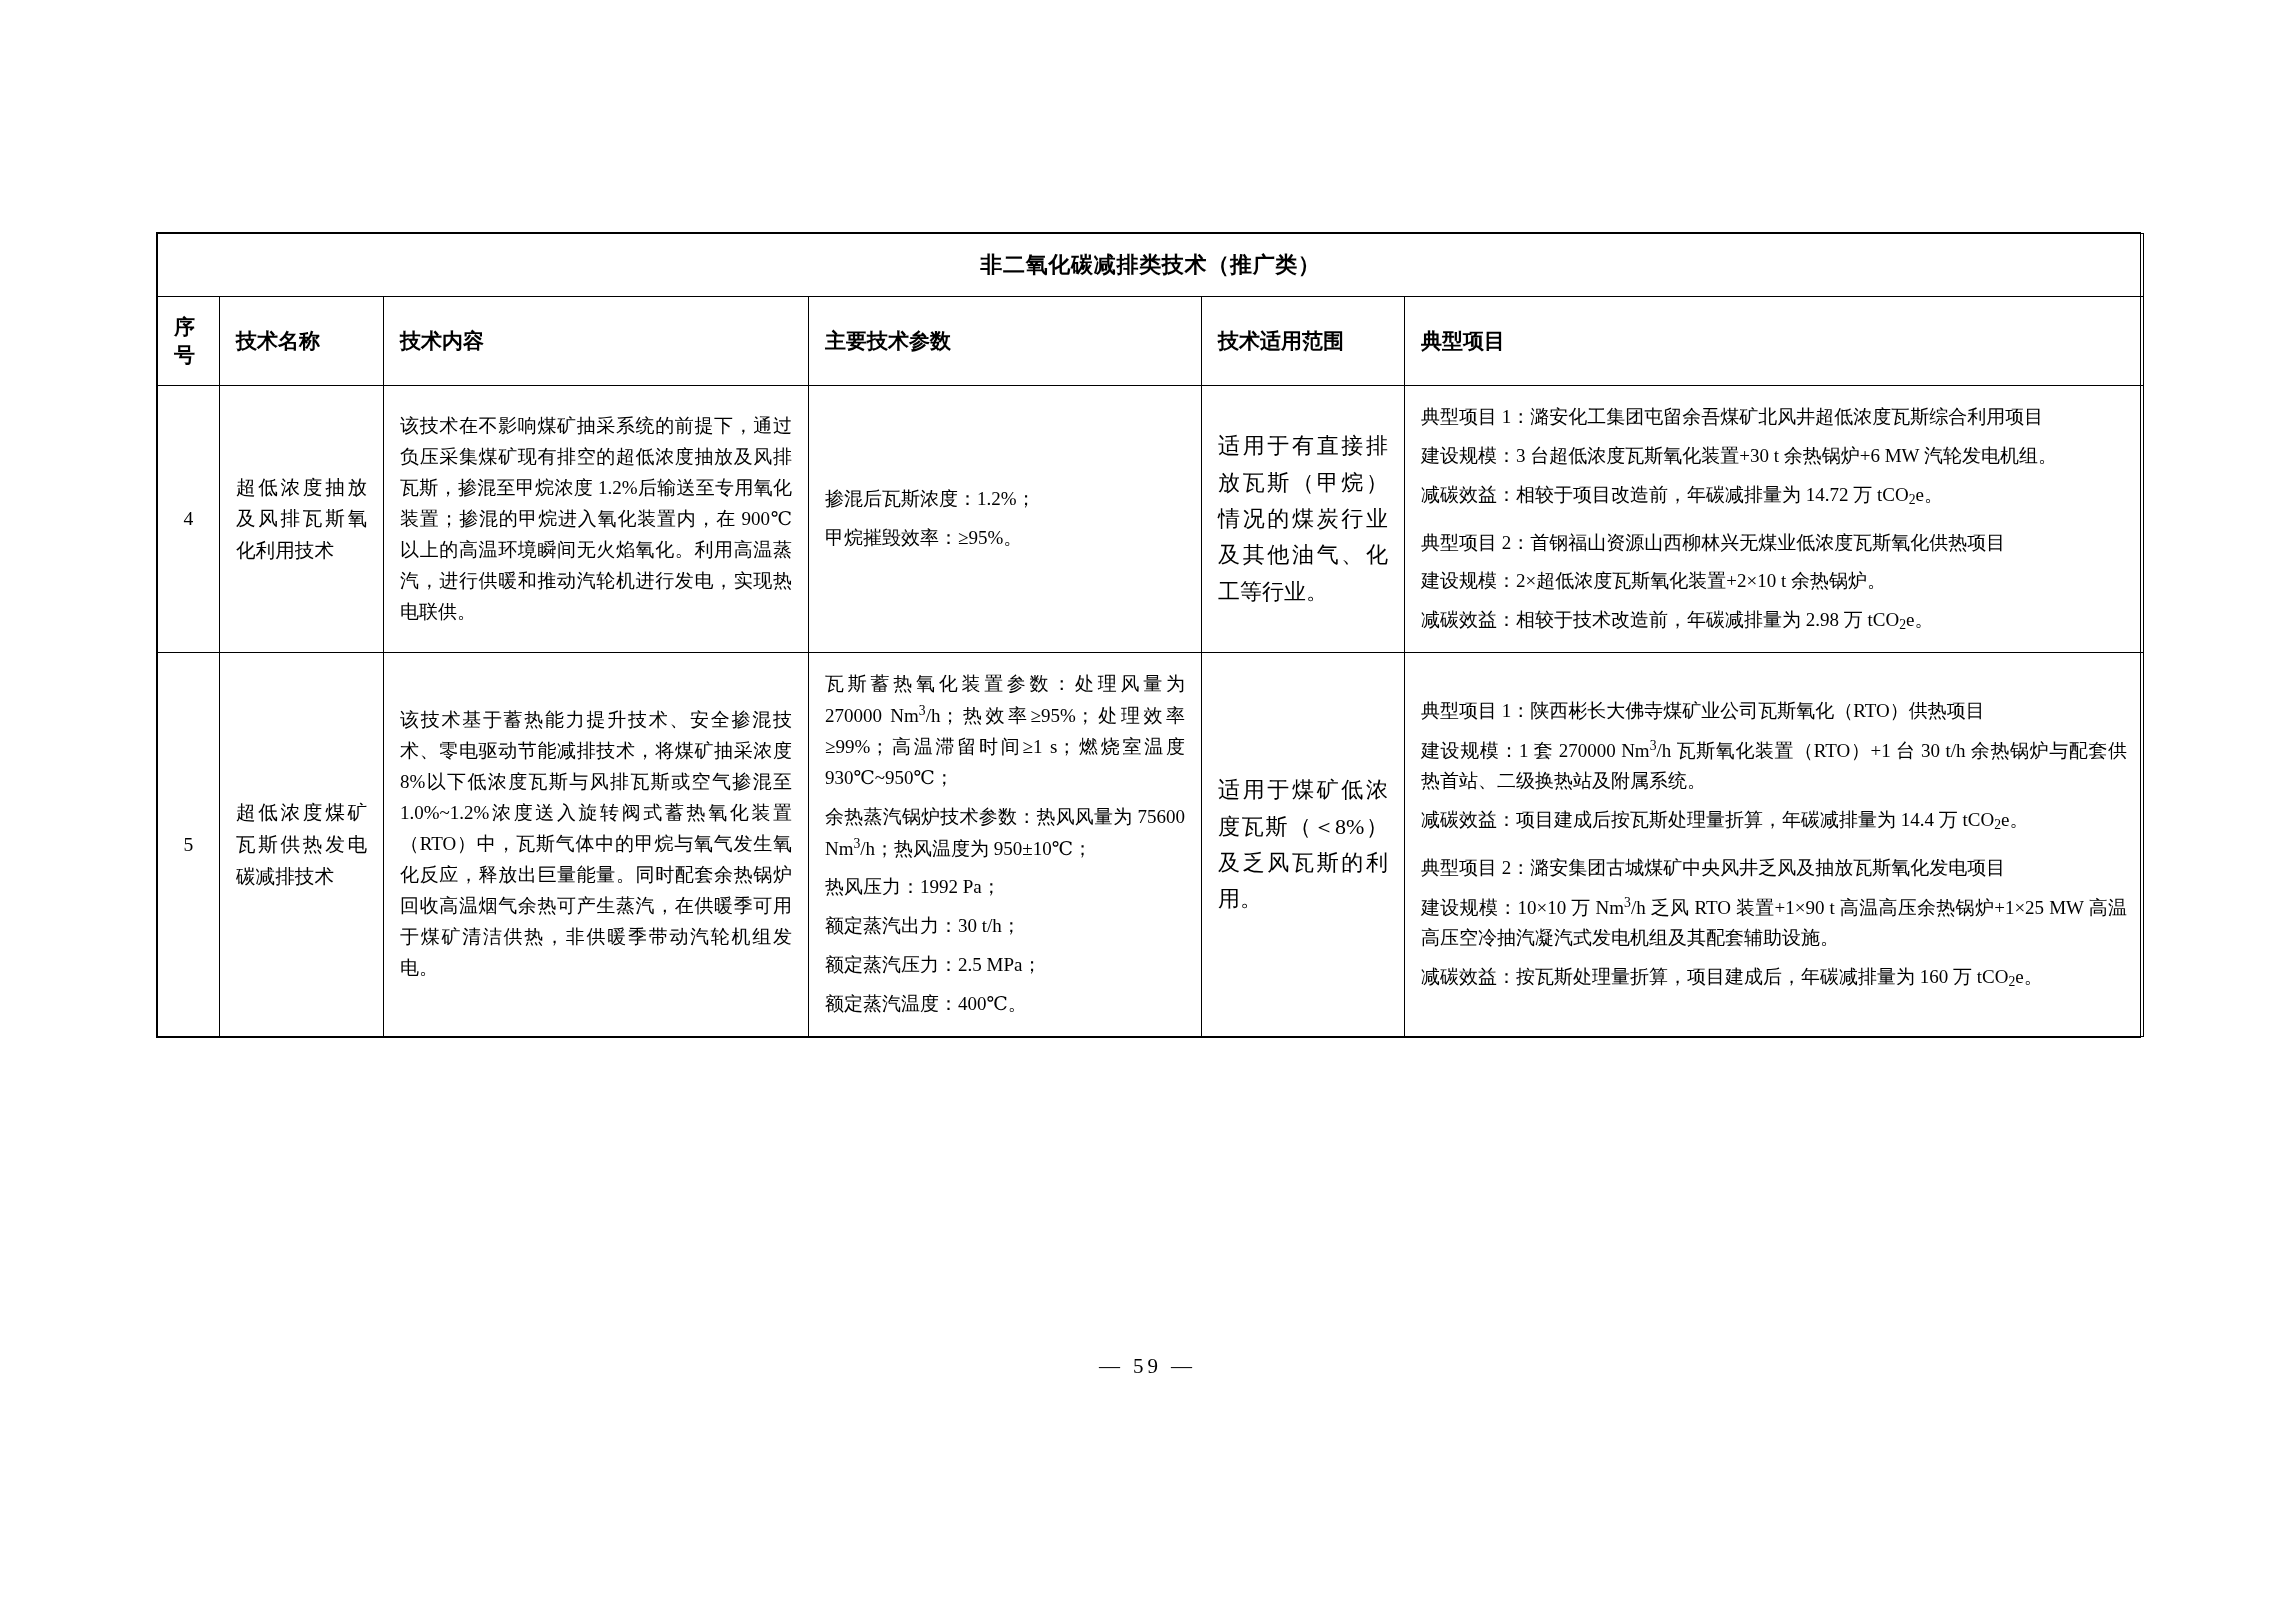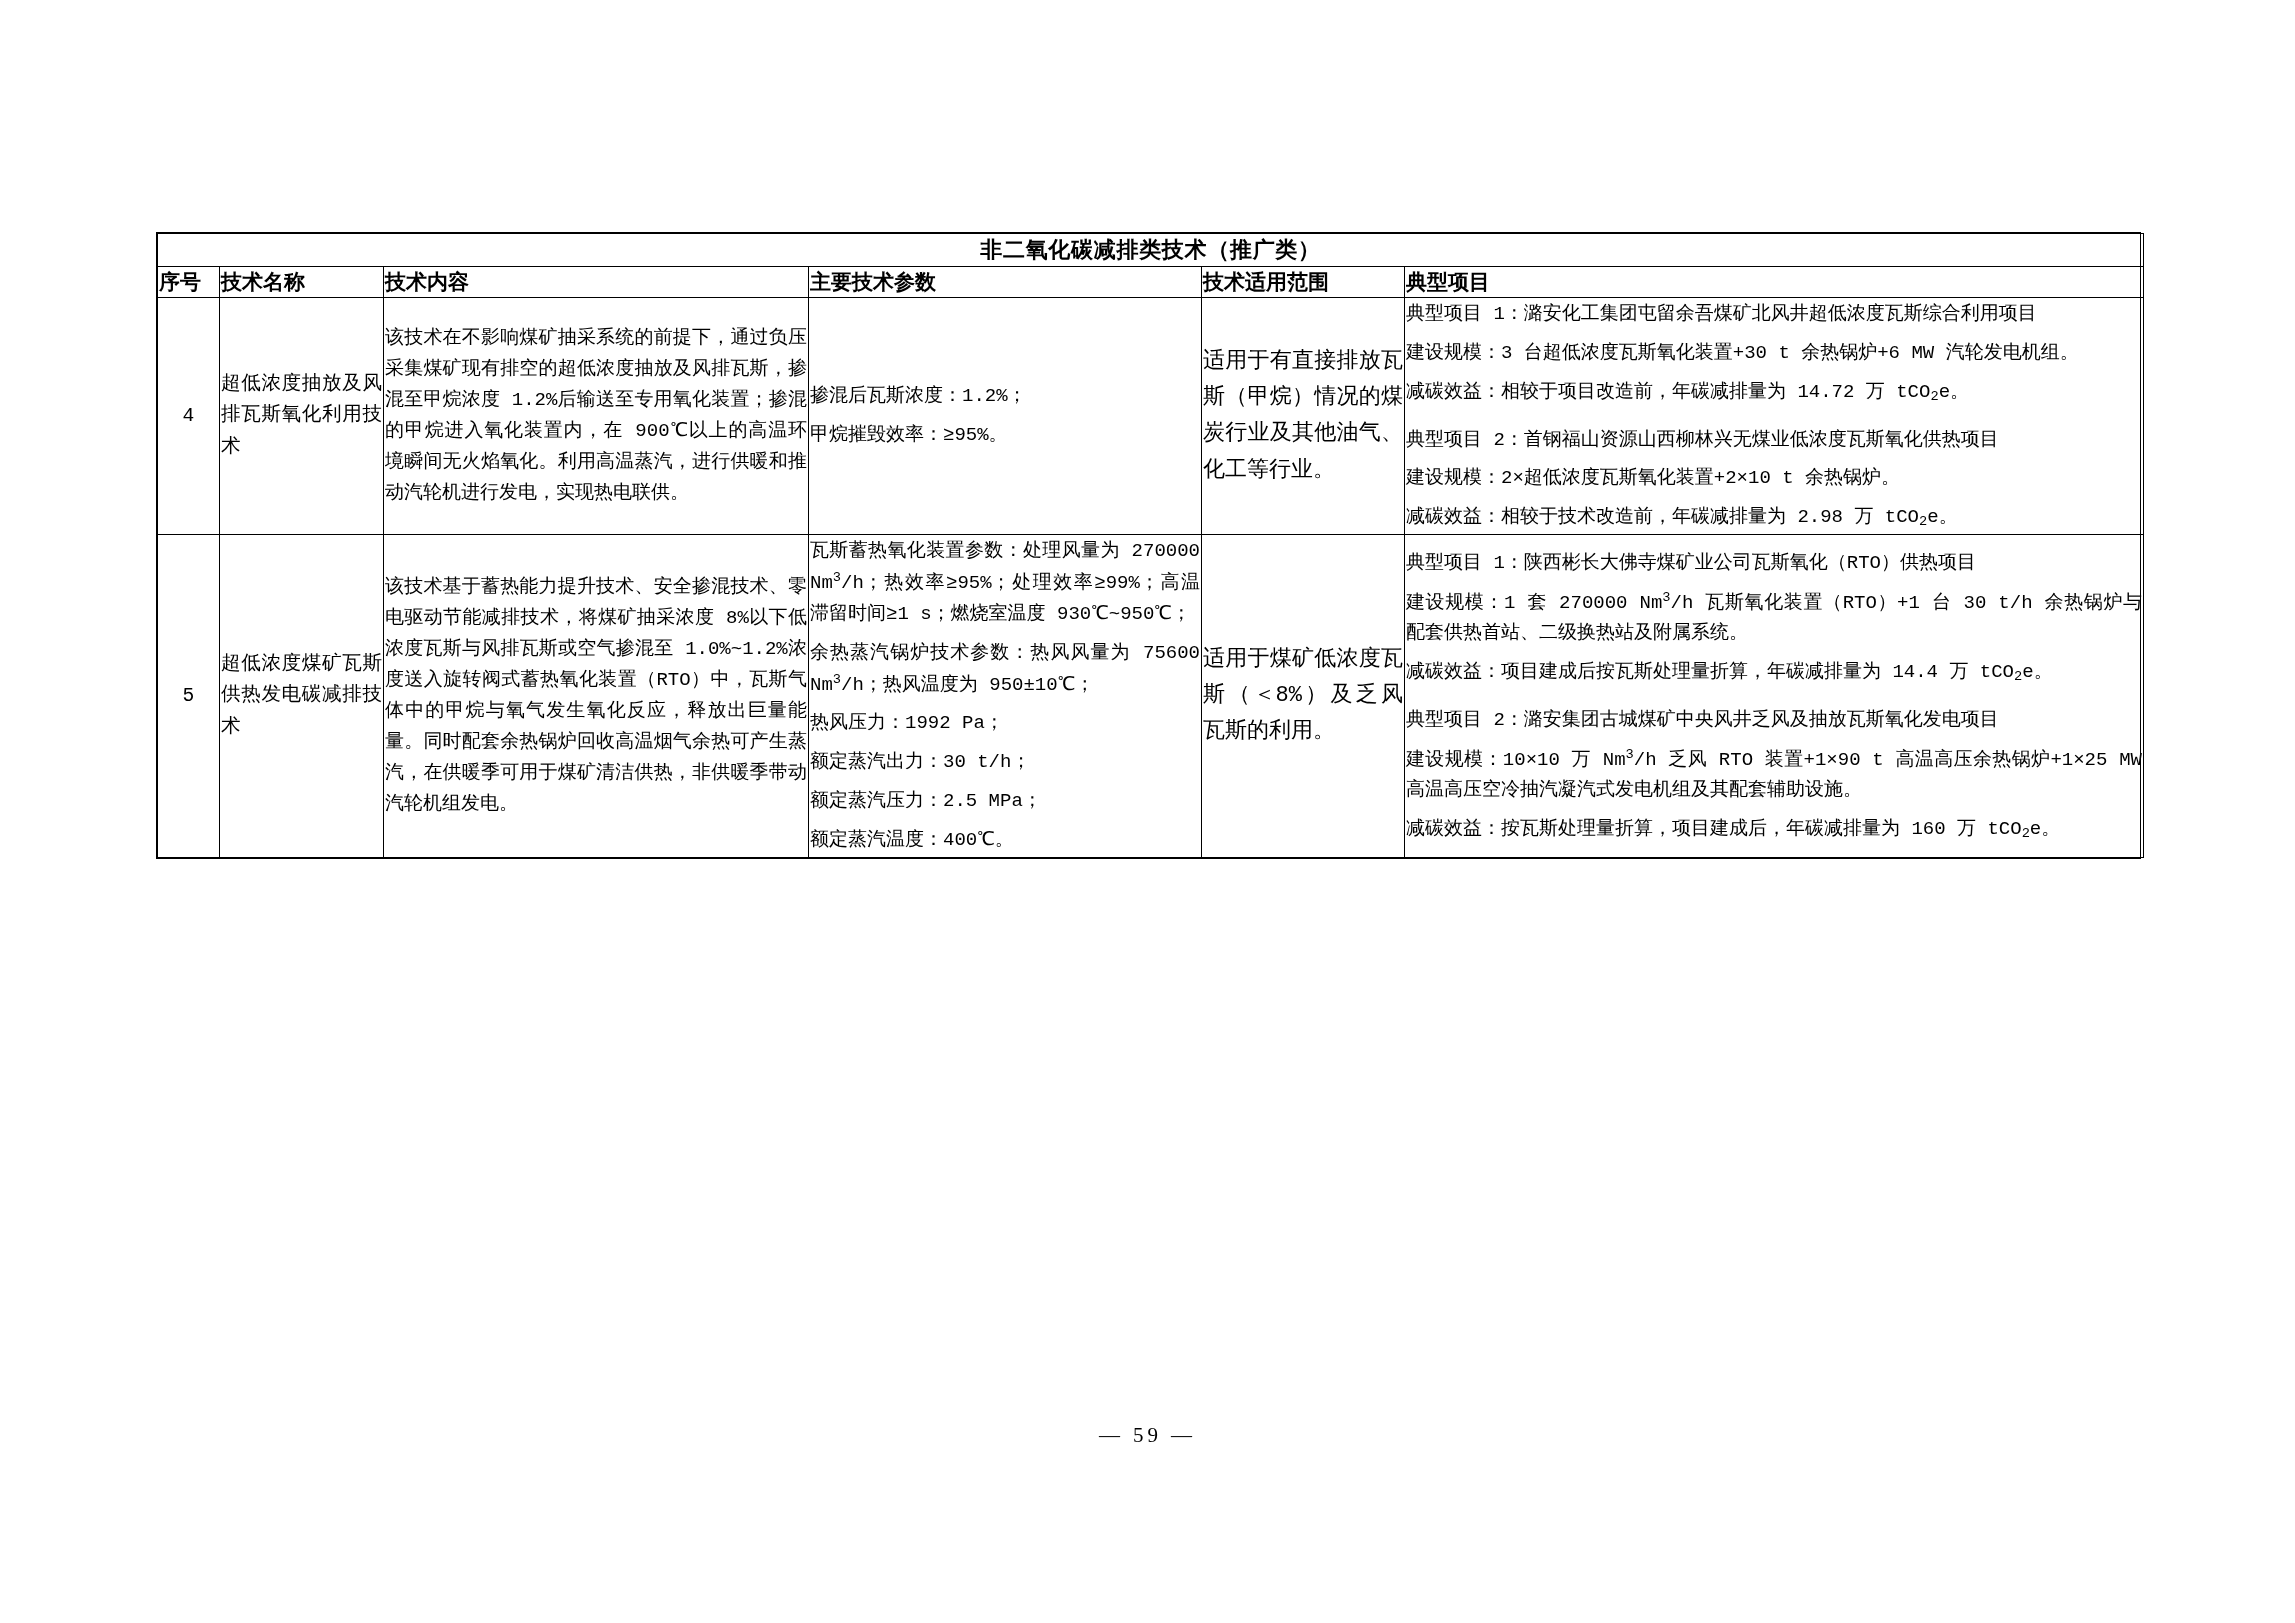--- a/index.html
+++ b/index.html
@@ -29,23 +29,22 @@
     box-sizing: border-box;
   }
   table.doc-table {
     width: 100%;
     border-collapse: collapse;
     table-layout: fixed;
   }
   table.doc-table td, table.doc-table th {
     border: 1.3px solid #000;
     vertical-align: middle;
-    padding: 1px;
+    padding: 16px;
     box-sizing: border-box;
-    font-family: Liberation Mono, monospace;
   }
   .title-cell {
     text-align: center;
     font-size: 22px;
     font-weight: bold;
     letter-spacing: 0.7px;
     padding: 13px 0 13px 0;
     font-family: "Liberation Sans", "DejaVu Sans", sans-serif;
   }
   .hdr-cell {
@@ -109,21 +108,21 @@
     font-size: 0.72em;
     vertical-align: -0.22em;
   }
   sup {
     font-size: 0.72em;
     vertical-align: 0.48em;
   }
   .footer {
     position: absolute;
     left: 0;
-    top: 1423px;
+    top: 1354px;
     width: 2295px;
     text-align: center;
     font-size: 21px;
     letter-spacing: 3.9px;
     font-family: "Liberation Serif", "DejaVu Serif", serif;
   }
 </style>
 </head>
 <body>
 

